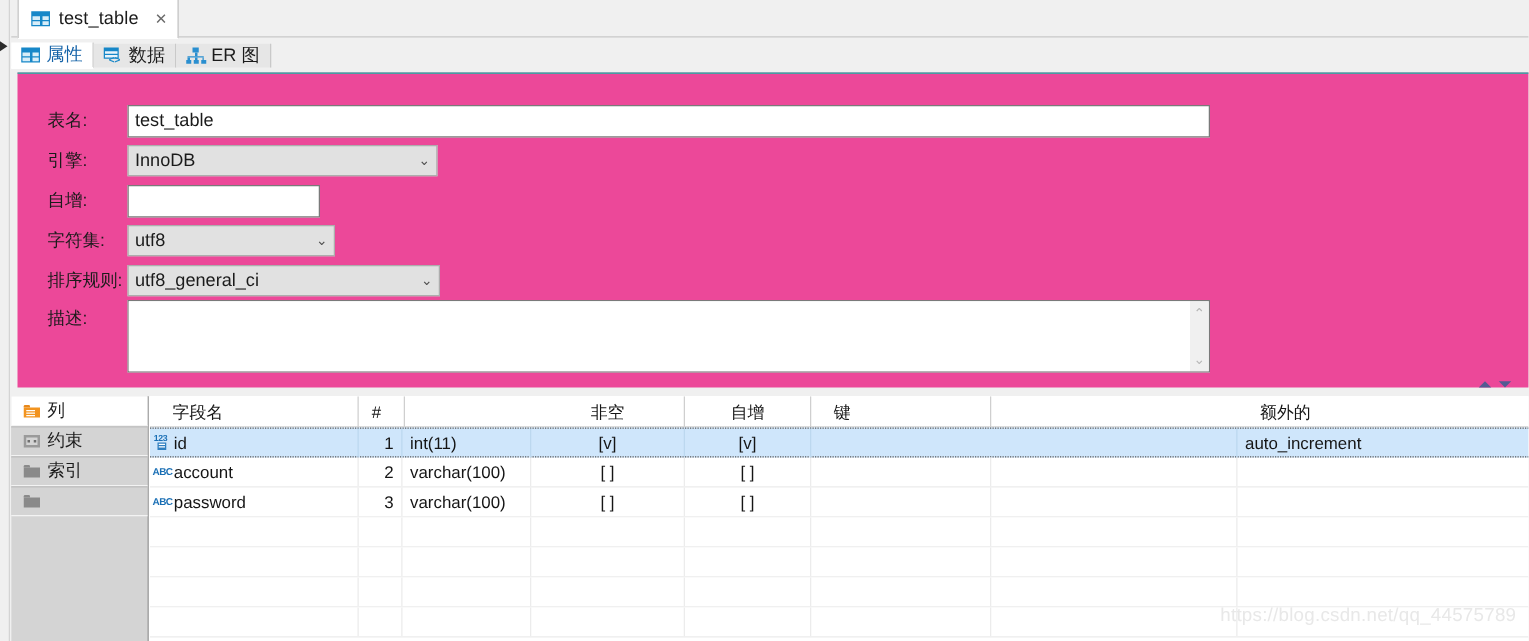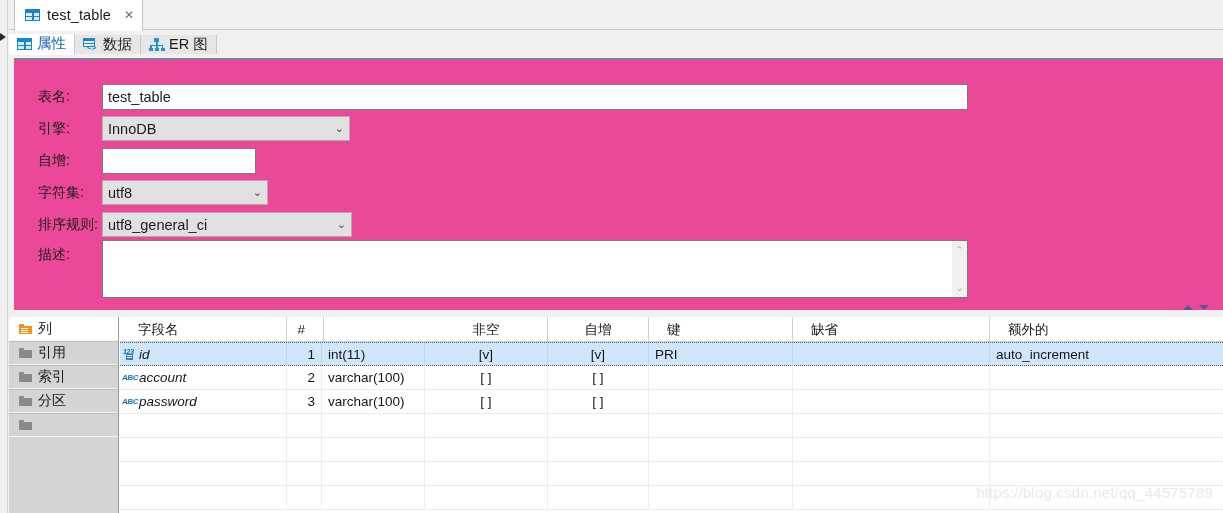--- a/index.html
+++ b/index.html
@@ -225,21 +225,21 @@
     position: absolute; top: 0; height: 23px;
     display: flex; align-items: center;
     font-size: 13.5px; color: #151515;
     border-right: 1px solid #ececec;
     padding: 0 6px;
     white-space: nowrap; overflow: hidden;
   }
   .grow.selected .gc { border-right: 1px solid #bcd8ef; }
   .gc.center { justify-content: center; }
   .gc.right { justify-content: flex-end; }
-  .gc.name { padding-left: 3px; gap: 2px; font-style: italic; }
+  .gc.name { padding-left: 3px; gap: 2px; }
 
   .ico-num {
     width: 14px; height: 13px; flex: 0 0 auto; position: relative;
     color: #1a6fb5; font-size: 7px; font-weight: bold; line-height: 7px;
     font-family: "Liberation Sans", sans-serif;
   }
   .ico-num .n { position: absolute; left: 0; top: 0; letter-spacing: -0.3px; }
   .ico-num .sq { position:absolute; left:3px; top:6px; width:7px; height:6px; background:#2f7fc0; }
   .ico-num .sq i { position:absolute; left:1px; top:1px; width:5px; height:1px; background:#fff; display:block; }
   .ico-num .sq i.b { top:3px; }
@@ -376,68 +376,59 @@
           <span class="ico-folder orange">
             <span class="tab"></span>
             <span class="body"></span>
             <span class="ln" style="top:4px"></span>
             <span class="ln" style="top:6px"></span>
             <span class="ln" style="top:8px"></span>
           </span>
           <span>列</span>
         </div>
         <div class="side-item">
-          <span class="ico-folder">
-            <span class="tab"></span>
-            <span class="body"></span>
+          <span class="ico-constraint">
+            <span class="inner"></span>
+            <span class="d1"></span>
+            <span class="d2"></span>
           </span>
-          <span>引用</span>
+          <span>约束</span>
         </div>
         <div class="side-item">
           <span class="ico-folder">
             <span class="tab"></span>
             <span class="body"></span>
           </span>
           <span>索引</span>
         </div>
         <div class="side-item">
           <span class="ico-folder">
             <span class="tab"></span>
             <span class="body"></span>
           </span>
-          <span>分区</span>
-        </div>
-        <div class="side-item">
-          <span class="ico-folder">
-            <span class="tab"></span>
-            <span class="body"></span>
-          </span>
           <span></span>
         </div>
       </div>
 
     <div class="grid">
       <div class="grid-header">
           <div class="gh-cell" style="left: 0px; width: 167px;">
             <span>字段名</span>
           </div>
           <div class="gh-cell right" style="left: 167px; width: 35px;">
             <span>#</span>
           </div>
           <div class="gh-cell center" style="left: 305px; width: 123px;">
             <span>非空</span>
           </div>
           <div class="gh-cell center" style="left: 428px; width: 101px;">
             <span>自增</span>
           </div>
           <div class="gh-cell" style="left: 529px; width: 144px;">
             <span>键</span>
-          </div>
-          <div class="gh-cell" style="left: 673px; width: 197px;">
-            <span>缺省</span>
           </div>
           <div class="gh-cell" style="left: 870px; width: 242px;">
             <span>额外的</span>
           </div>
         </div>
       <div id="grid-body">
           <div class="grow selected">
             <div class="gc name" style="left: 0px; width: 167px;">
               <span class="ico-num">
                 <span class="n">123</span>
@@ -453,23 +444,20 @@
             </div>
             <div class="gc" style="left: 202px; width: 103px;">
               <span>int(11)</span>
             </div>
             <div class="gc center" style="left: 305px; width: 123px;">
               <span>[v]</span>
             </div>
             <div class="gc center" style="left: 428px; width: 101px;">
               <span>[v]</span>
             </div>
-            <div class="gc" style="left: 529px; width: 144px;">
-              <span>PRI</span>
-            </div>
             <div class="gc" style="left: 673px; width: 197px;">
               <span></span>
             </div>
             <div class="gc" style="left: 870px; width: 242px;">
               <span>auto_increment</span>
             </div>
           </div>
           <div class="grow">
             <div class="gc name" style="left: 0px; width: 167px;">
               <span class="ico-abc">ABC</span>

